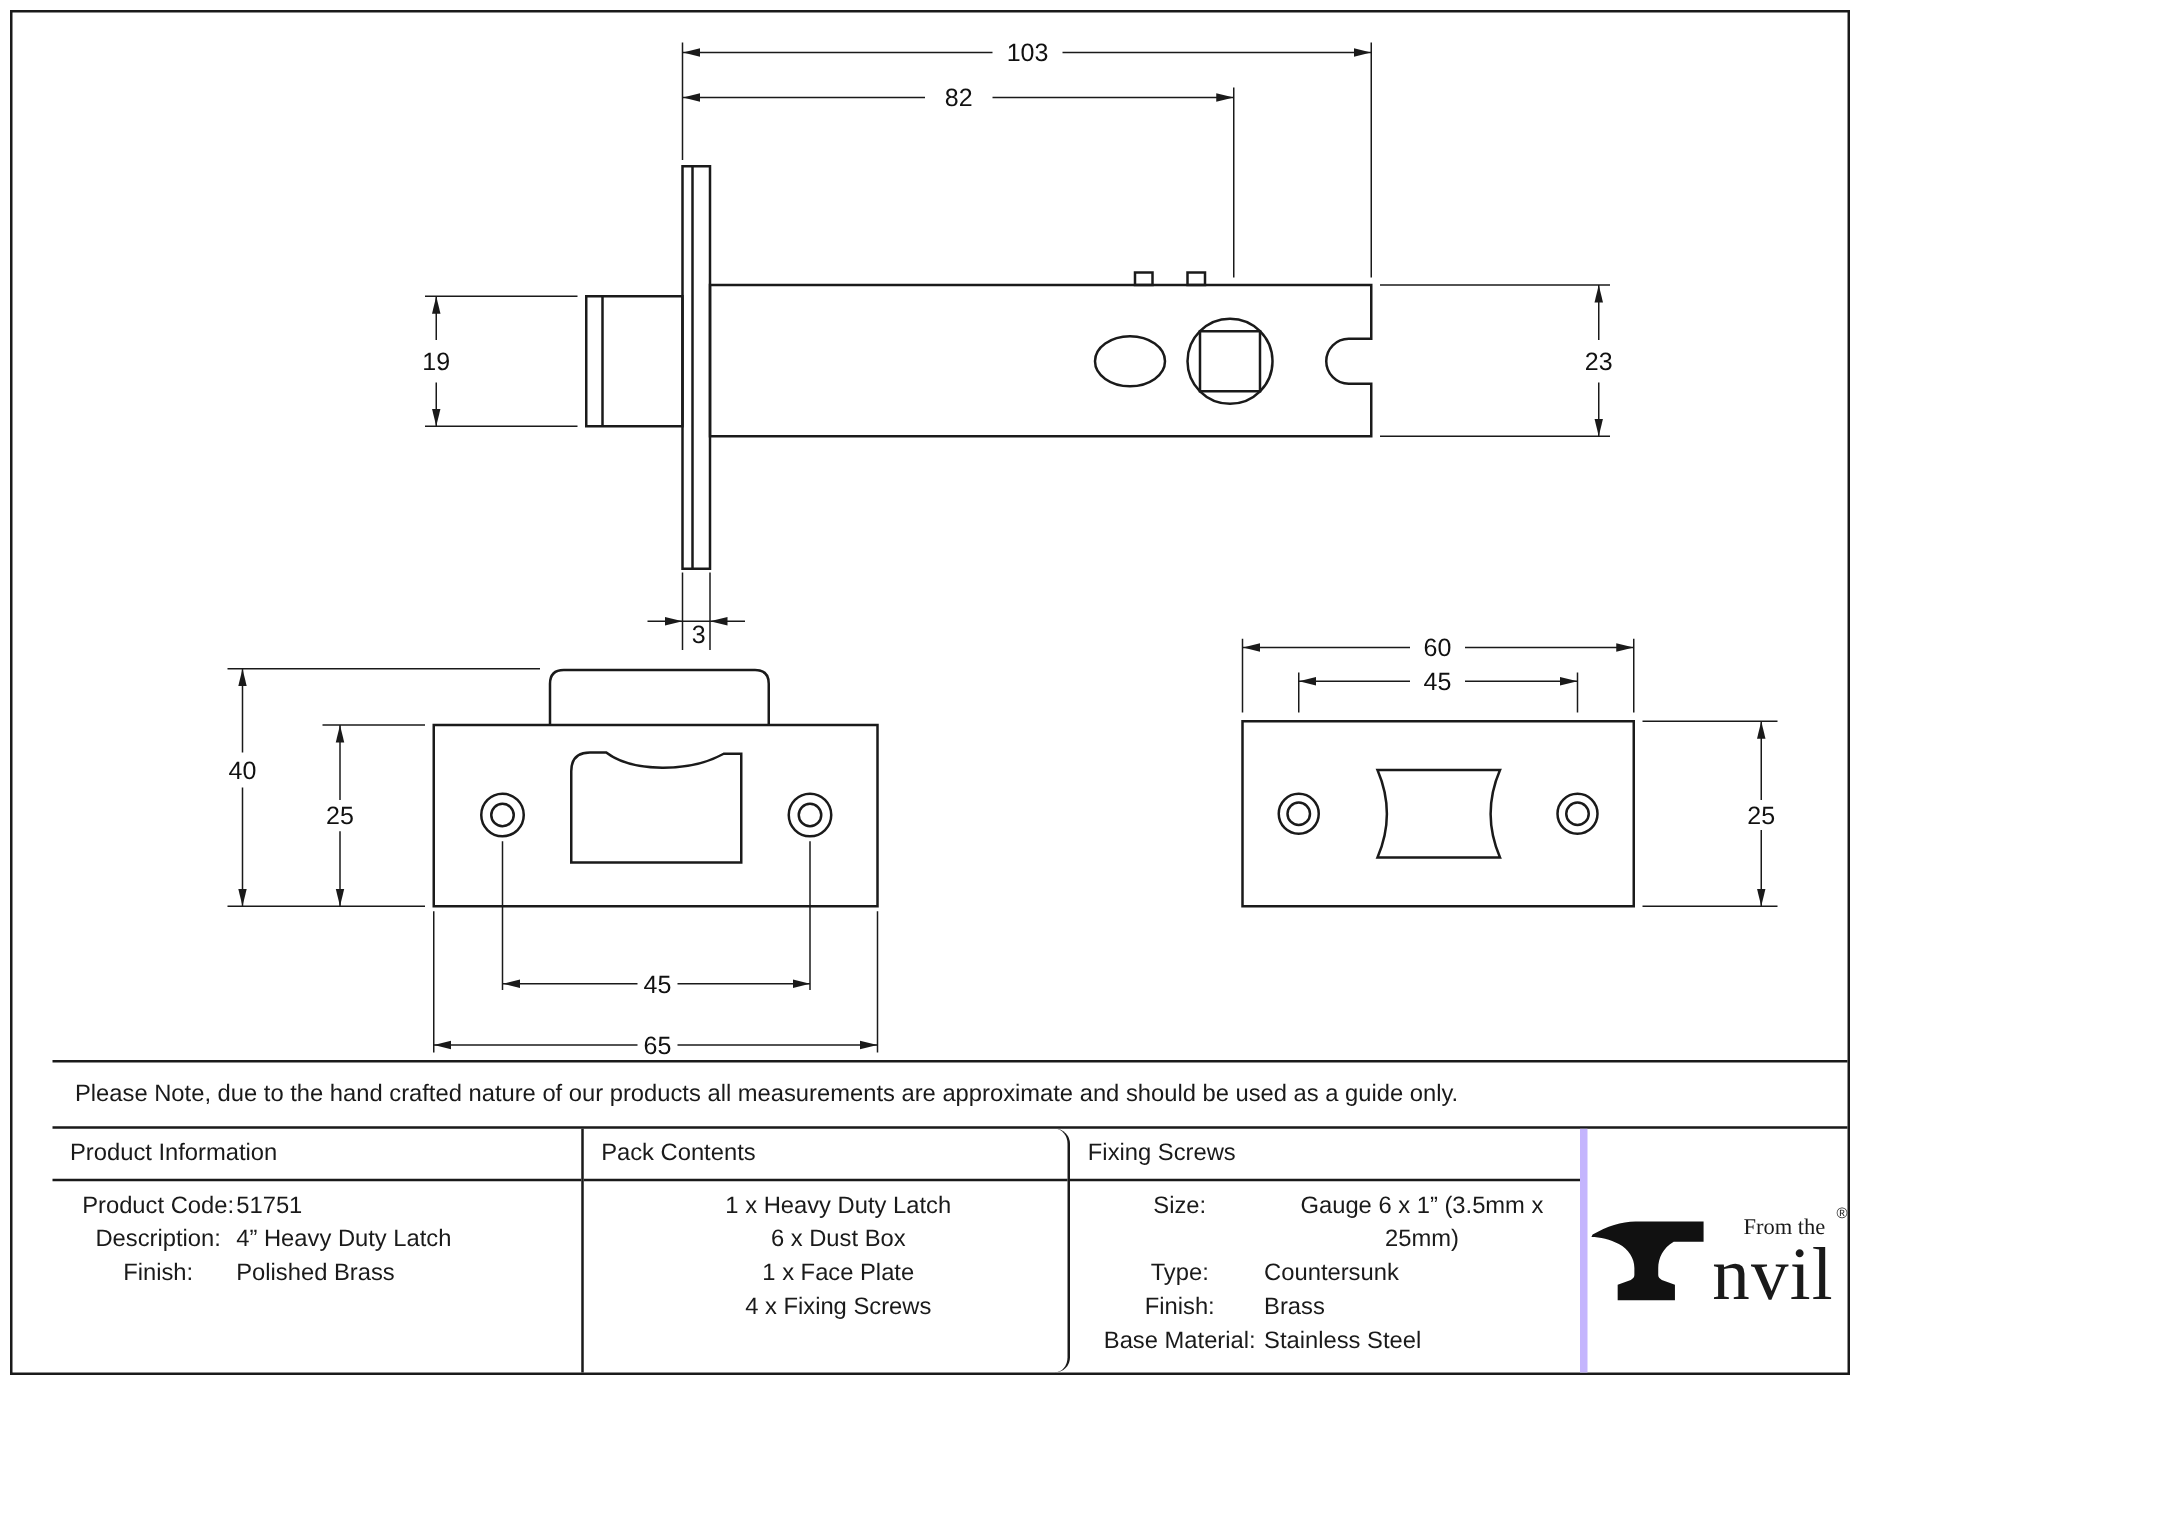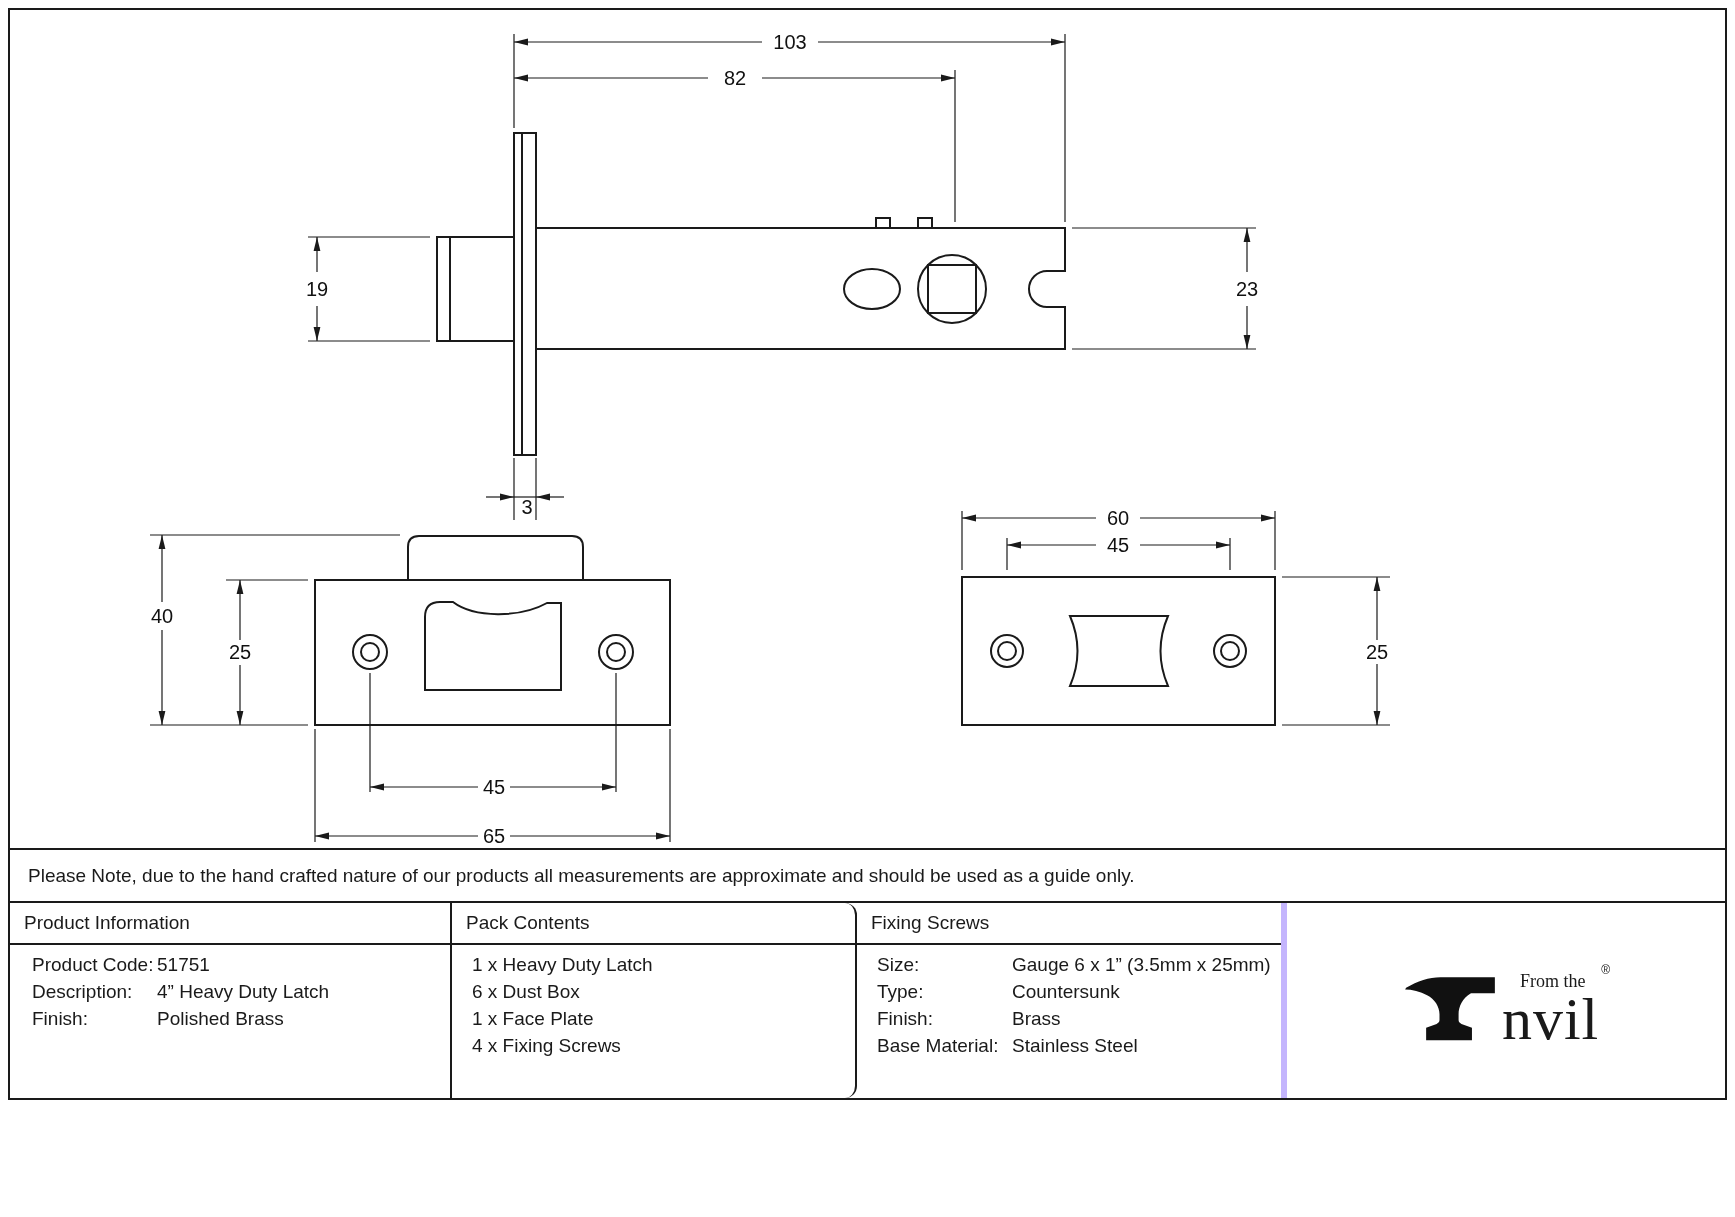--- a/index.html
+++ b/index.html
@@ -1,36 +1,36 @@
 <!DOCTYPE html>
 <html><head>
 <meta charset="utf-8">
 <style>
   html,body{margin:0;padding:0;background:#fff;}
   body{
     width:1735px;height:1217px;position:relative;
     font-family:"Liberation Sans", sans-serif;color:#1a1a1a;
   }
   .sheet-frame{
-    position:absolute;left:8px;top:8px;width:1719px;height:1092px;
+    position:absolute;left:8px;top:8px;width:1472px;height:1092px;
     border:2px solid #1a1a1a;box-sizing:border-box;
-    display:flex;flex-direction:column;background:#fff;
+    display:flex;flex-direction:column;background:#fff;padding-left:32px;
   }
   svg.drawing{display:block;width:1715px;height:838px;flex:0 0 auto;}
   svg.drawing text{
     font-family:"Liberation Sans", sans-serif;font-size:20px;
     fill:#111;text-anchor:middle;stroke:none;
   }
   .note-bar{
     flex:0 0 55px;box-sizing:border-box;
     border-top:2px solid #1a1a1a;border-bottom:2px solid #1a1a1a;
     display:flex;align-items:center;padding:0 18px;font-size:19px;
   }
   .info-table{flex:1;display:flex;min-height:0;}
-  .col{box-sizing:border-box;display:flex;flex-direction:column;}
+  .col{box-sizing:border-box;display:flex;flex-direction:column;text-align:center;}
   .col-product{width:442px;border-right:2px solid #1a1a1a;}
   .col-pack{width:405px;border-right:2px solid #1a1a1a;border-radius:12px;}
   .col-screws{width:430px;border-right:6px solid #c4b5fd;}
   .col-logo{flex:1;display:flex;align-items:center;justify-content:center;flex-direction:row;}
   .col-header{
     height:42px;box-sizing:border-box;border-bottom:2px solid #1a1a1a;
     display:flex;align-items:center;padding:0 14px;font-size:19px;flex:0 0 auto;
   }
   .col-body{padding-top:6px;font-size:19px;}
   .kv-row{display:flex;line-height:27px;padding-left:22px;}

